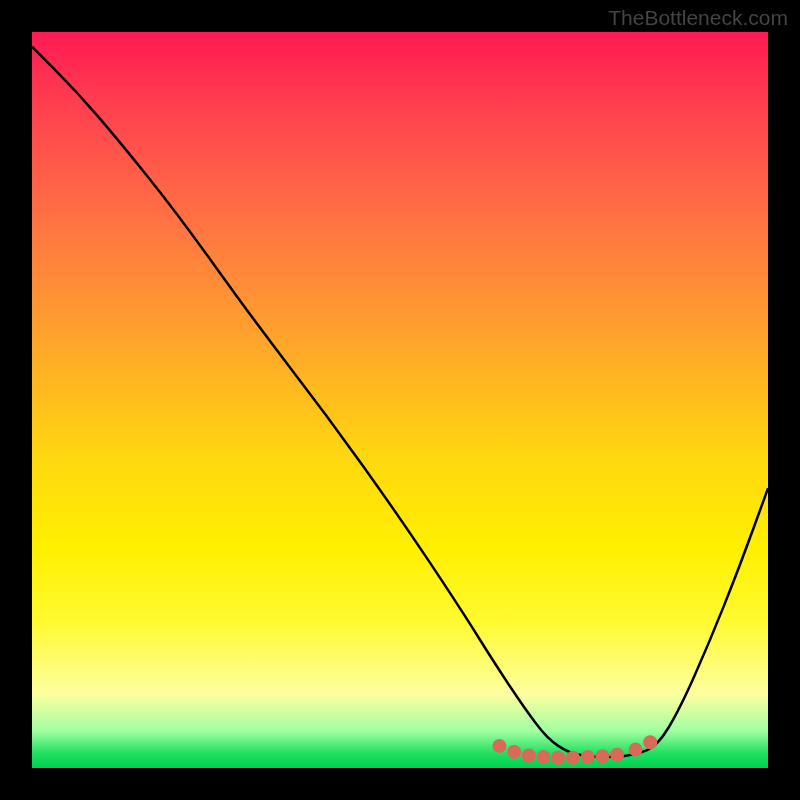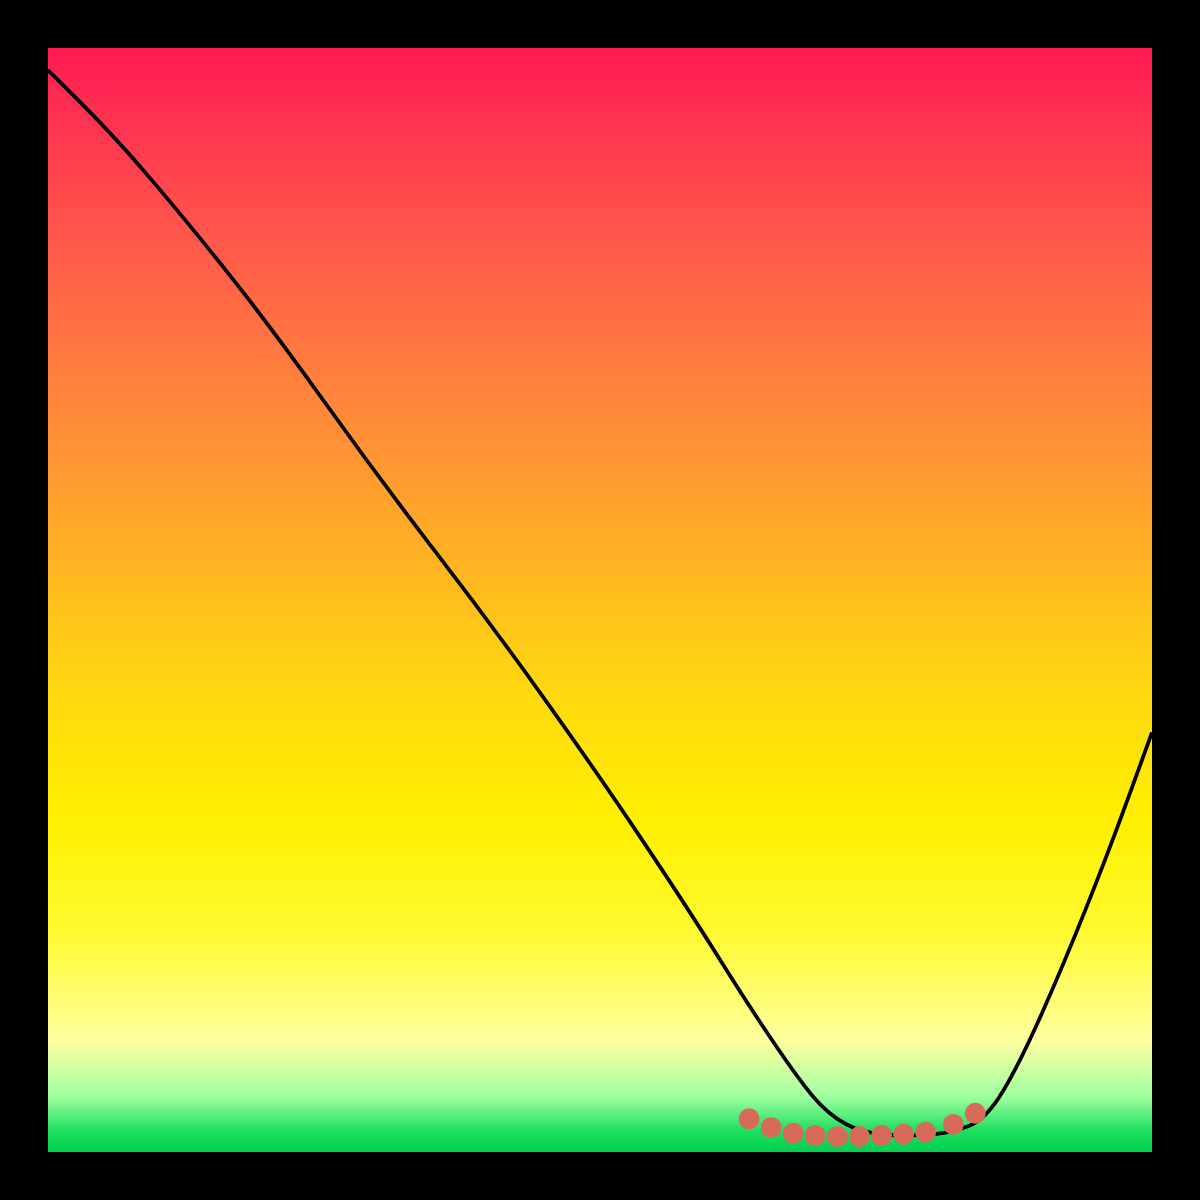--- a/index.html
+++ b/index.html
@@ -52,20 +52,21 @@
     left: 0;
     top: 0;
     width: 736px;
     height: 736px;
   }
 </style>
 </head>
 <body>
 
 <div class="container">
+  <div class="watermark">TheBottleneck.com</div>
   <div class="chart-area">
     <svg class="svg-layer" viewBox="0 0 736 736">
       <path id="curve-path" fill="none" stroke="#000" stroke-width="2.5" d="M 0.0 14.7 Q 0.0 14.7 22.1 36.8 Q 44.2 58.9 66.2 84.6 Q 88.3 110.4 117.8 147.2 Q 147.2 184.0 184.0 235.5 Q 220.8 287.0 257.6 334.9 Q 294.4 382.7 331.2 434.2 Q 368.0 485.8 397.4 529.9 Q 426.9 574.1 445.3 603.5 Q 463.7 633.0 478.4 655.0 Q 493.1 677.1 504.2 691.8 Q 515.2 706.6 526.2 713.9 Q 537.3 721.3 548.3 723.1 Q 559.4 725.0 570.4 725.0 Q 581.4 725.0 592.5 723.9 Q 603.5 722.8 614.6 718.3 Q 625.6 713.9 636.6 695.5 Q 647.7 677.1 662.4 644.0 Q 677.1 610.9 691.8 574.1 Q 706.6 537.3 721.3 496.8 T 736.0 456.3"></path>
       <g id="markers-group">
           <circle cx="467.4" cy="713.9" r="7" fill="#d86a5a"></circle>
           <circle cx="482.1" cy="719.8" r="7" fill="#d86a5a"></circle>
           <circle cx="496.8" cy="723.5" r="7" fill="#d86a5a"></circle>
           <circle cx="511.5" cy="725.0" r="7" fill="#d86a5a"></circle>
           <circle cx="526.2" cy="725.7" r="7" fill="#d86a5a"></circle>
           <circle cx="541.0" cy="725.7" r="7" fill="#d86a5a"></circle>

